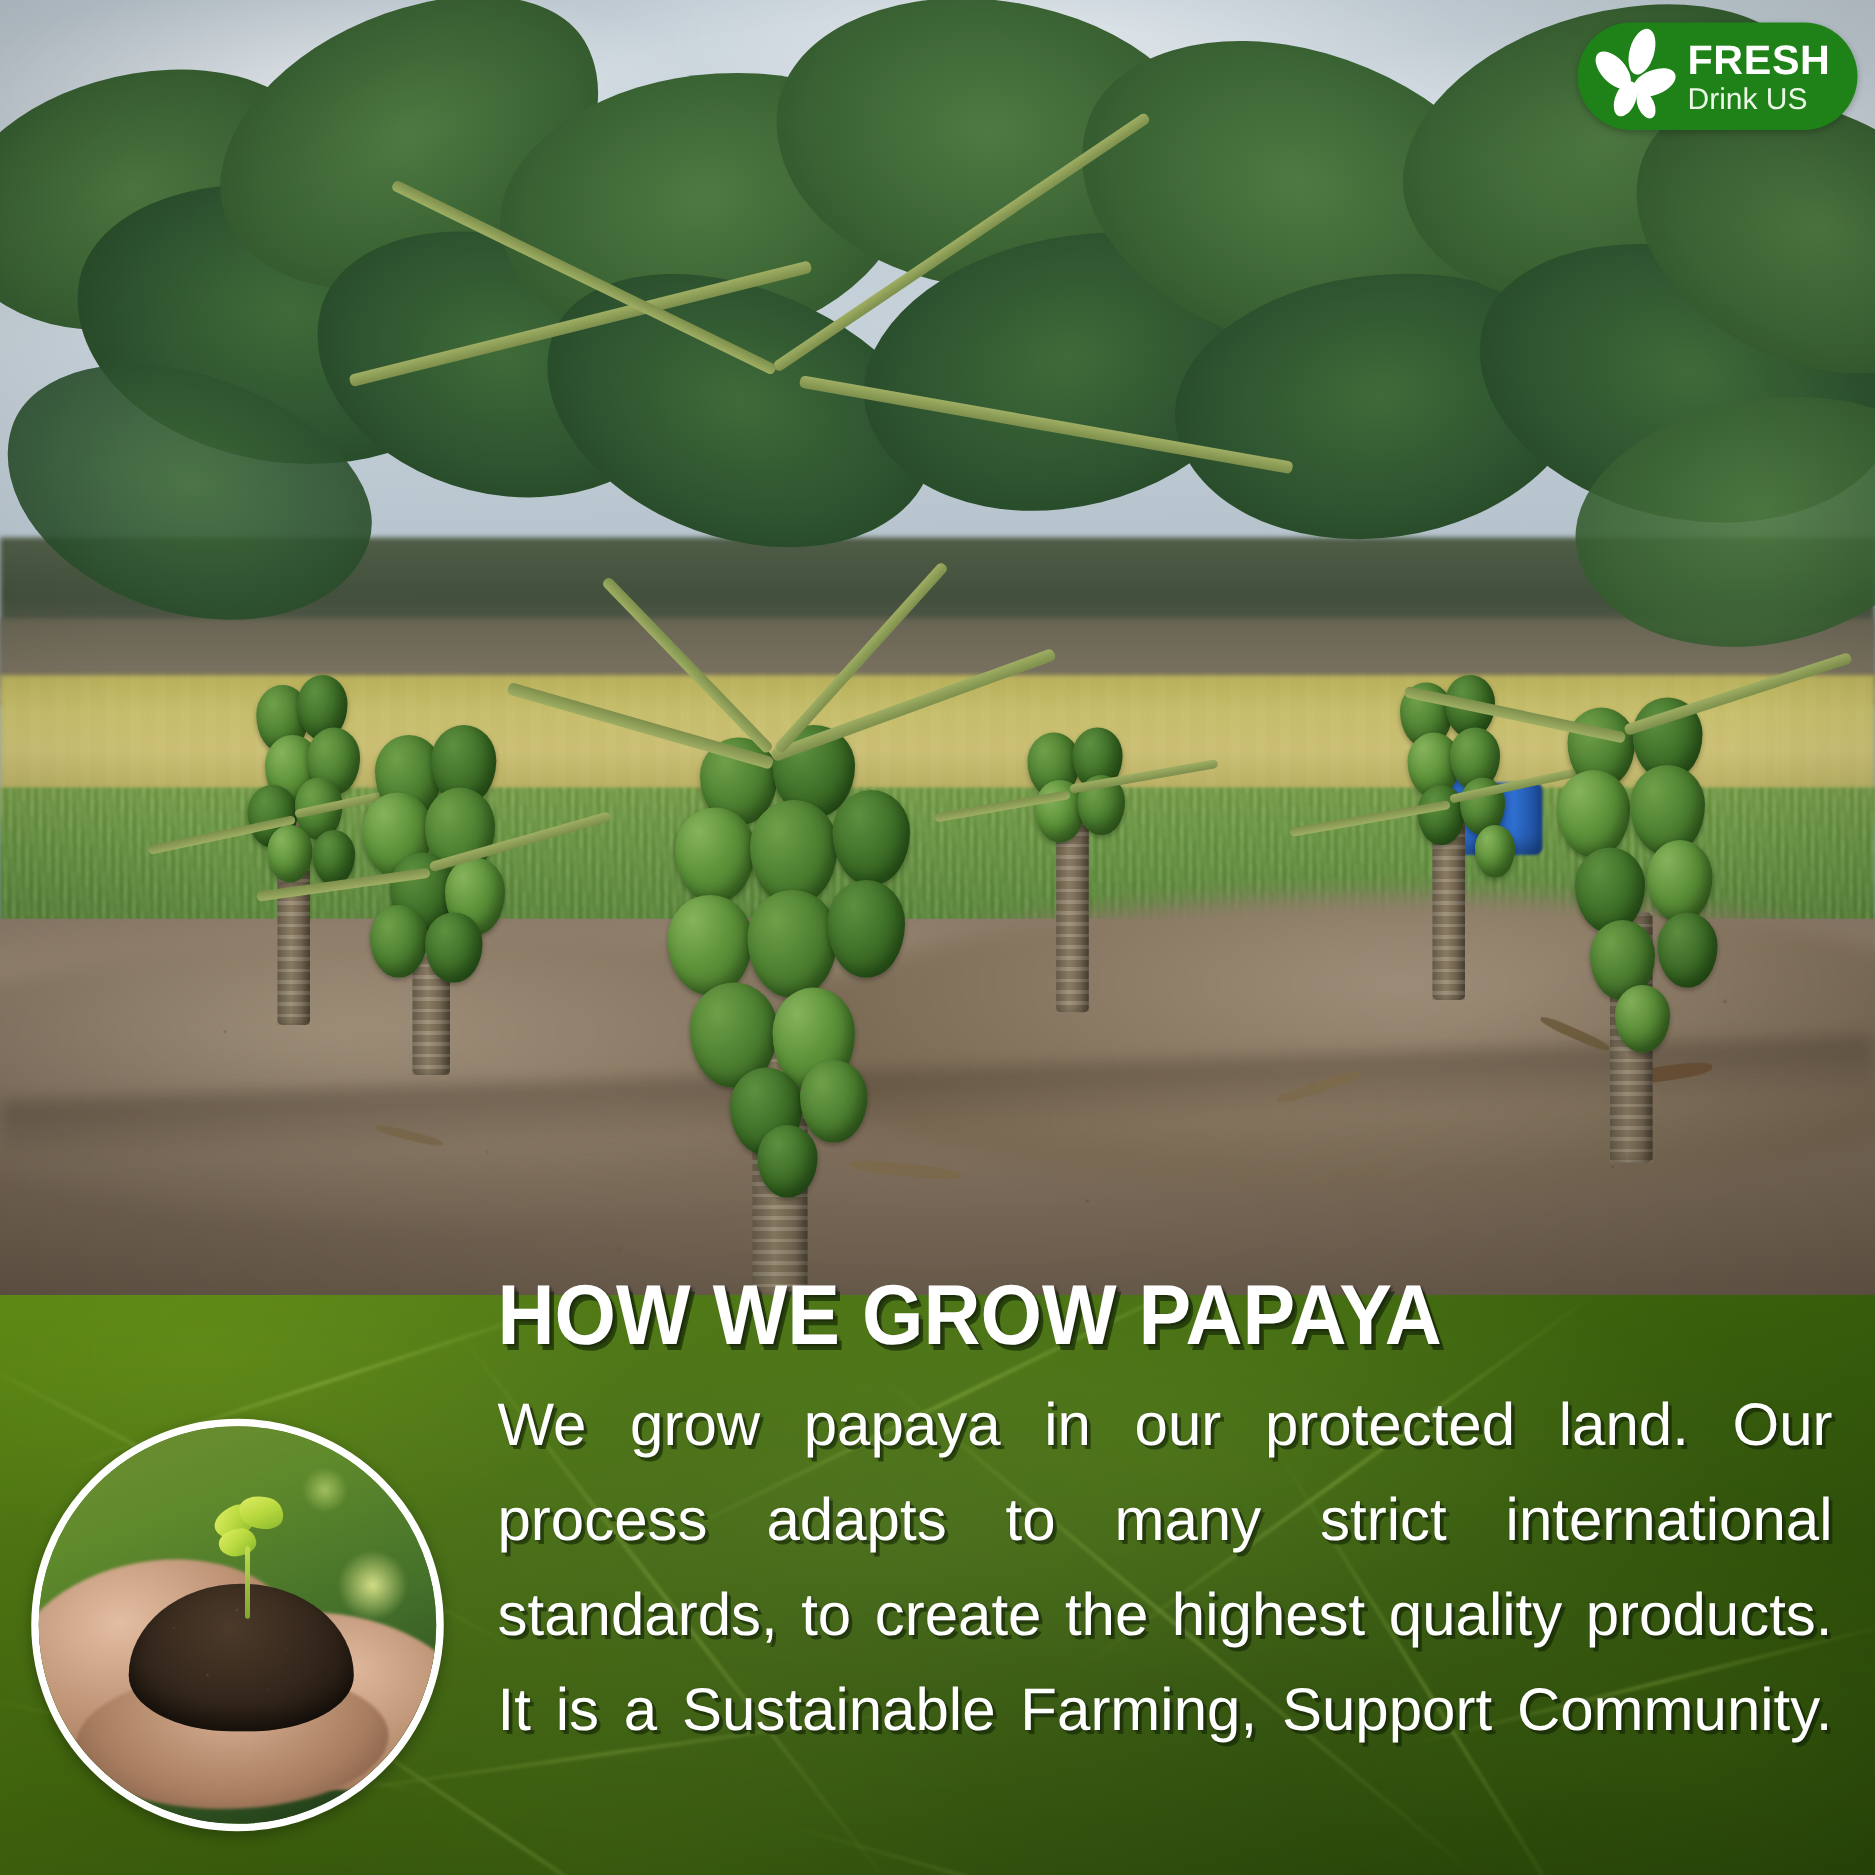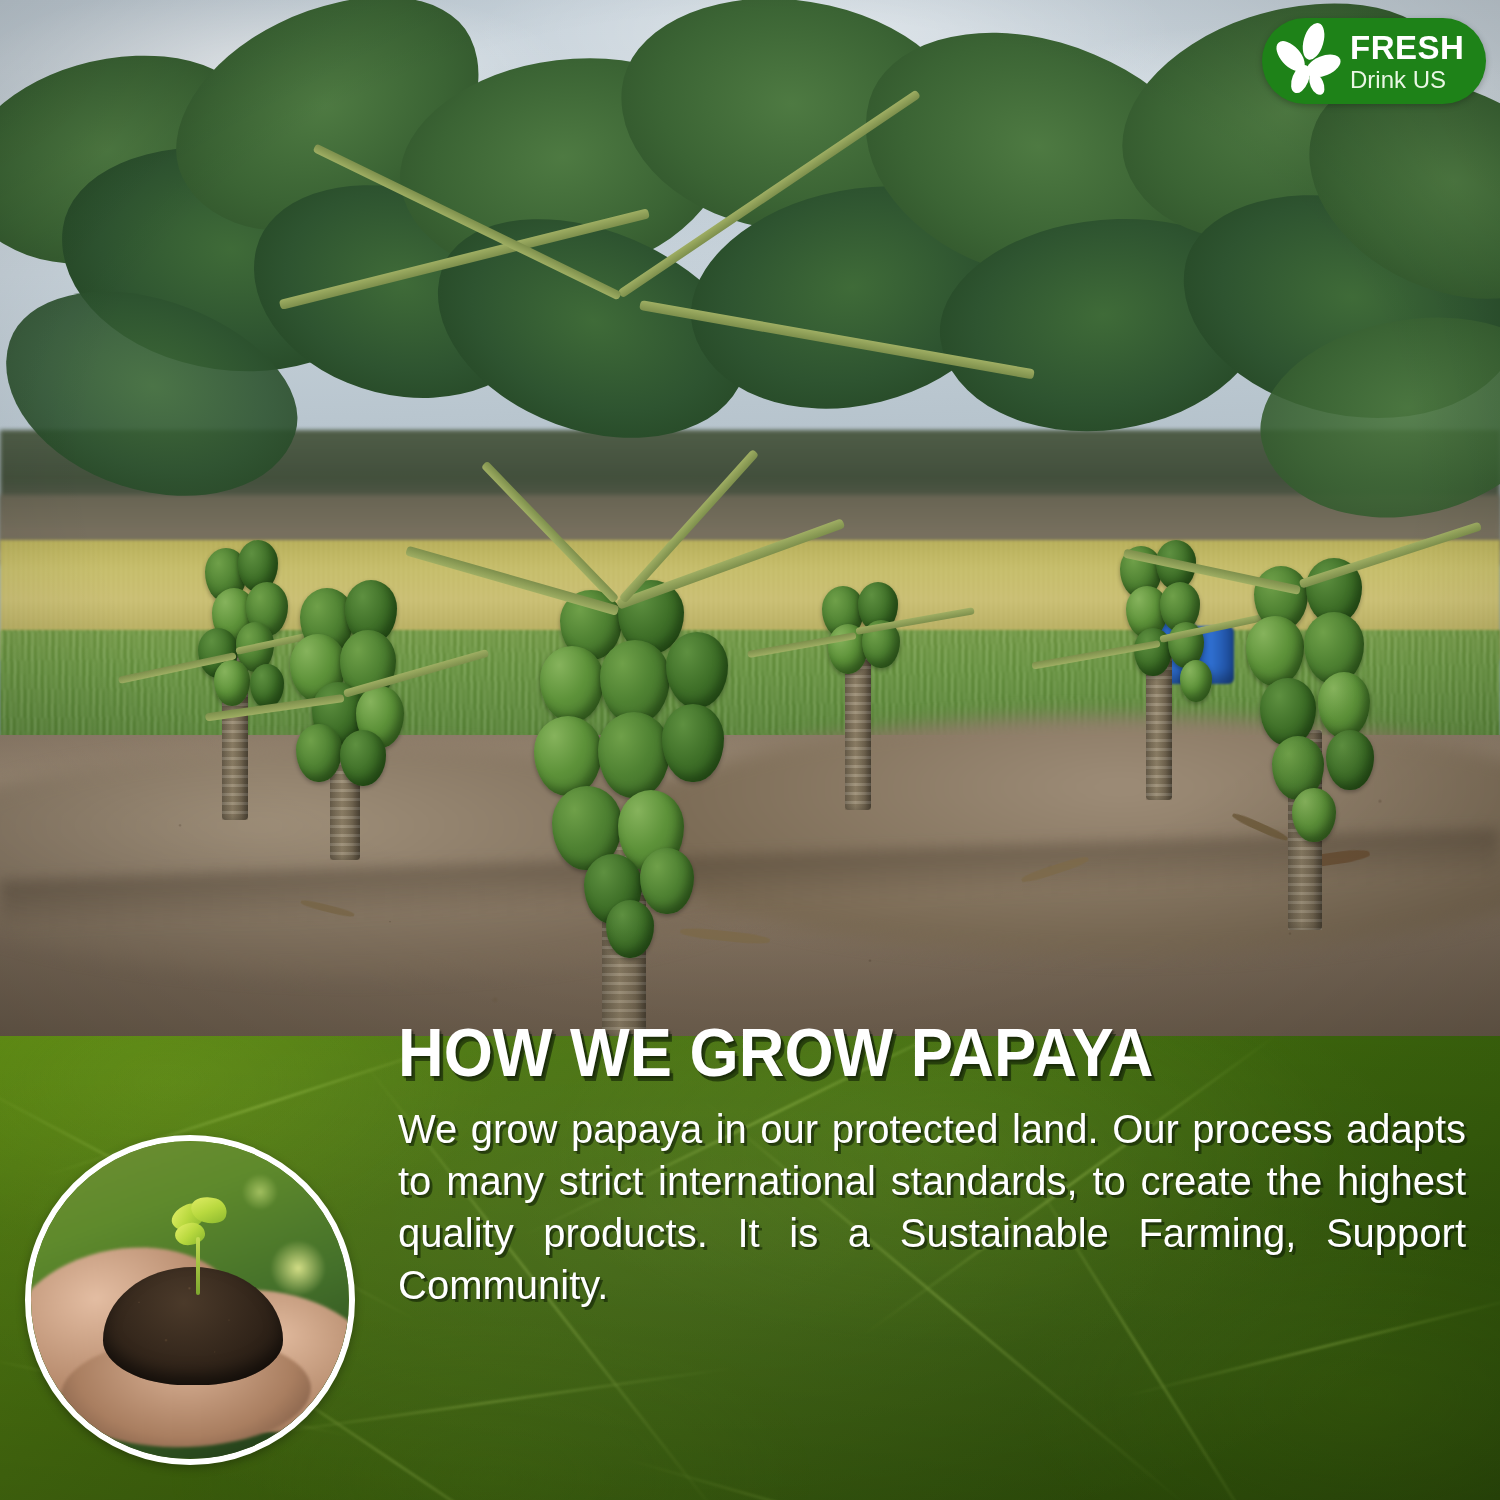--- a/index.html
+++ b/index.html
@@ -147,21 +147,21 @@
      background:linear-gradient(180deg,#c3dc52,#7da52e);border-radius:2px;}
 
   
   #textblock{position:absolute;left:398px;top:1015px;width:1068px;}
   #headline{color:#ffffff;font-family:"Liberation Sans",sans-serif;font-weight:700;
      font-size:68px;line-height:74px;letter-spacing:0px;
      transform:scaleX(.93);transform-origin:left center;
      text-shadow:4px 5px 0 rgba(18,34,6,.62), 2px 2px 2px rgba(0,0,0,.5);
      white-space:nowrap;}
   #bodytext{margin-top:14px;color:#ffffff;font-family:"Liberation Sans",sans-serif;
-     font-weight:400;font-size:40px;line-height:52px;text-align:justify;
+     font-weight:400;font-size:48px;line-height:76px;text-align:justify;
      text-shadow:3px 3px 0 rgba(18,34,6,.58), 1px 1px 2px rgba(0,0,0,.45);}
   #bodytext::after{content:"";display:inline-block;width:100%;}
 </style>
 </head>
 <body>
 
 <div id="page">
 
   <div id="photo">
 

